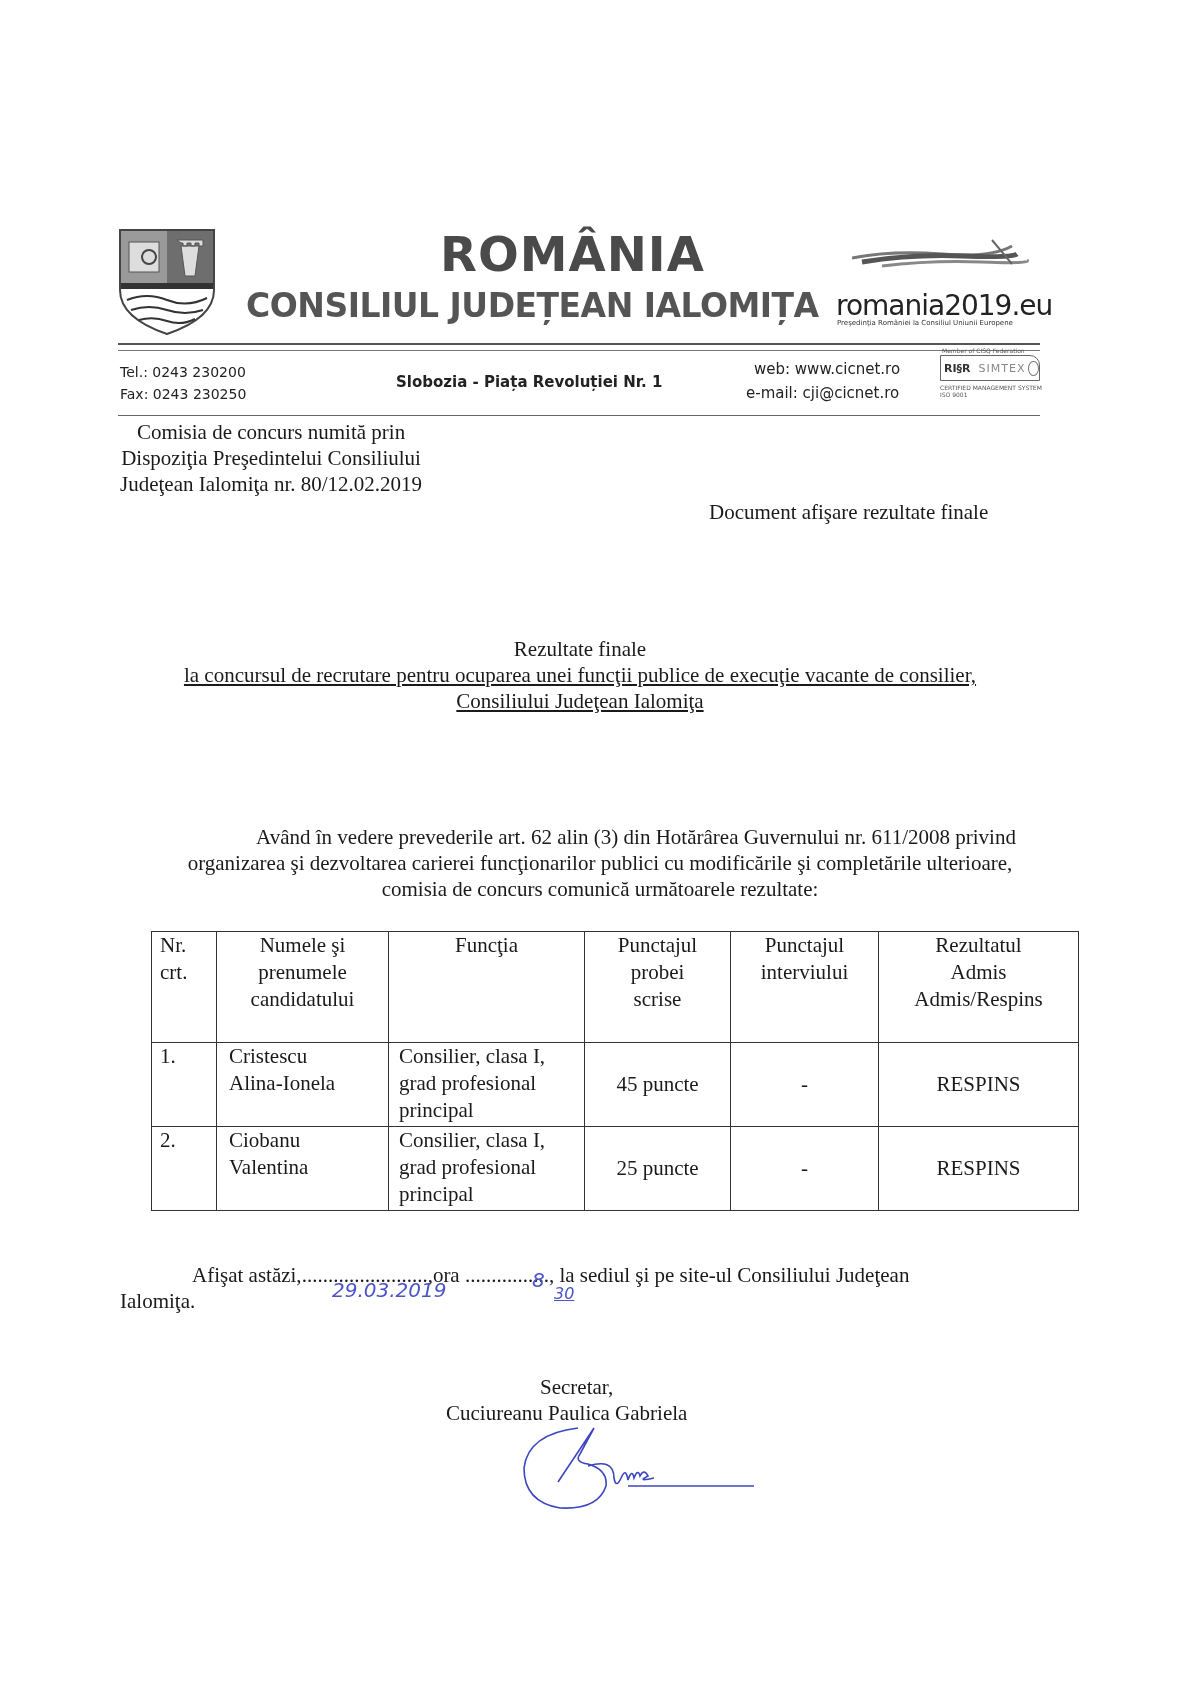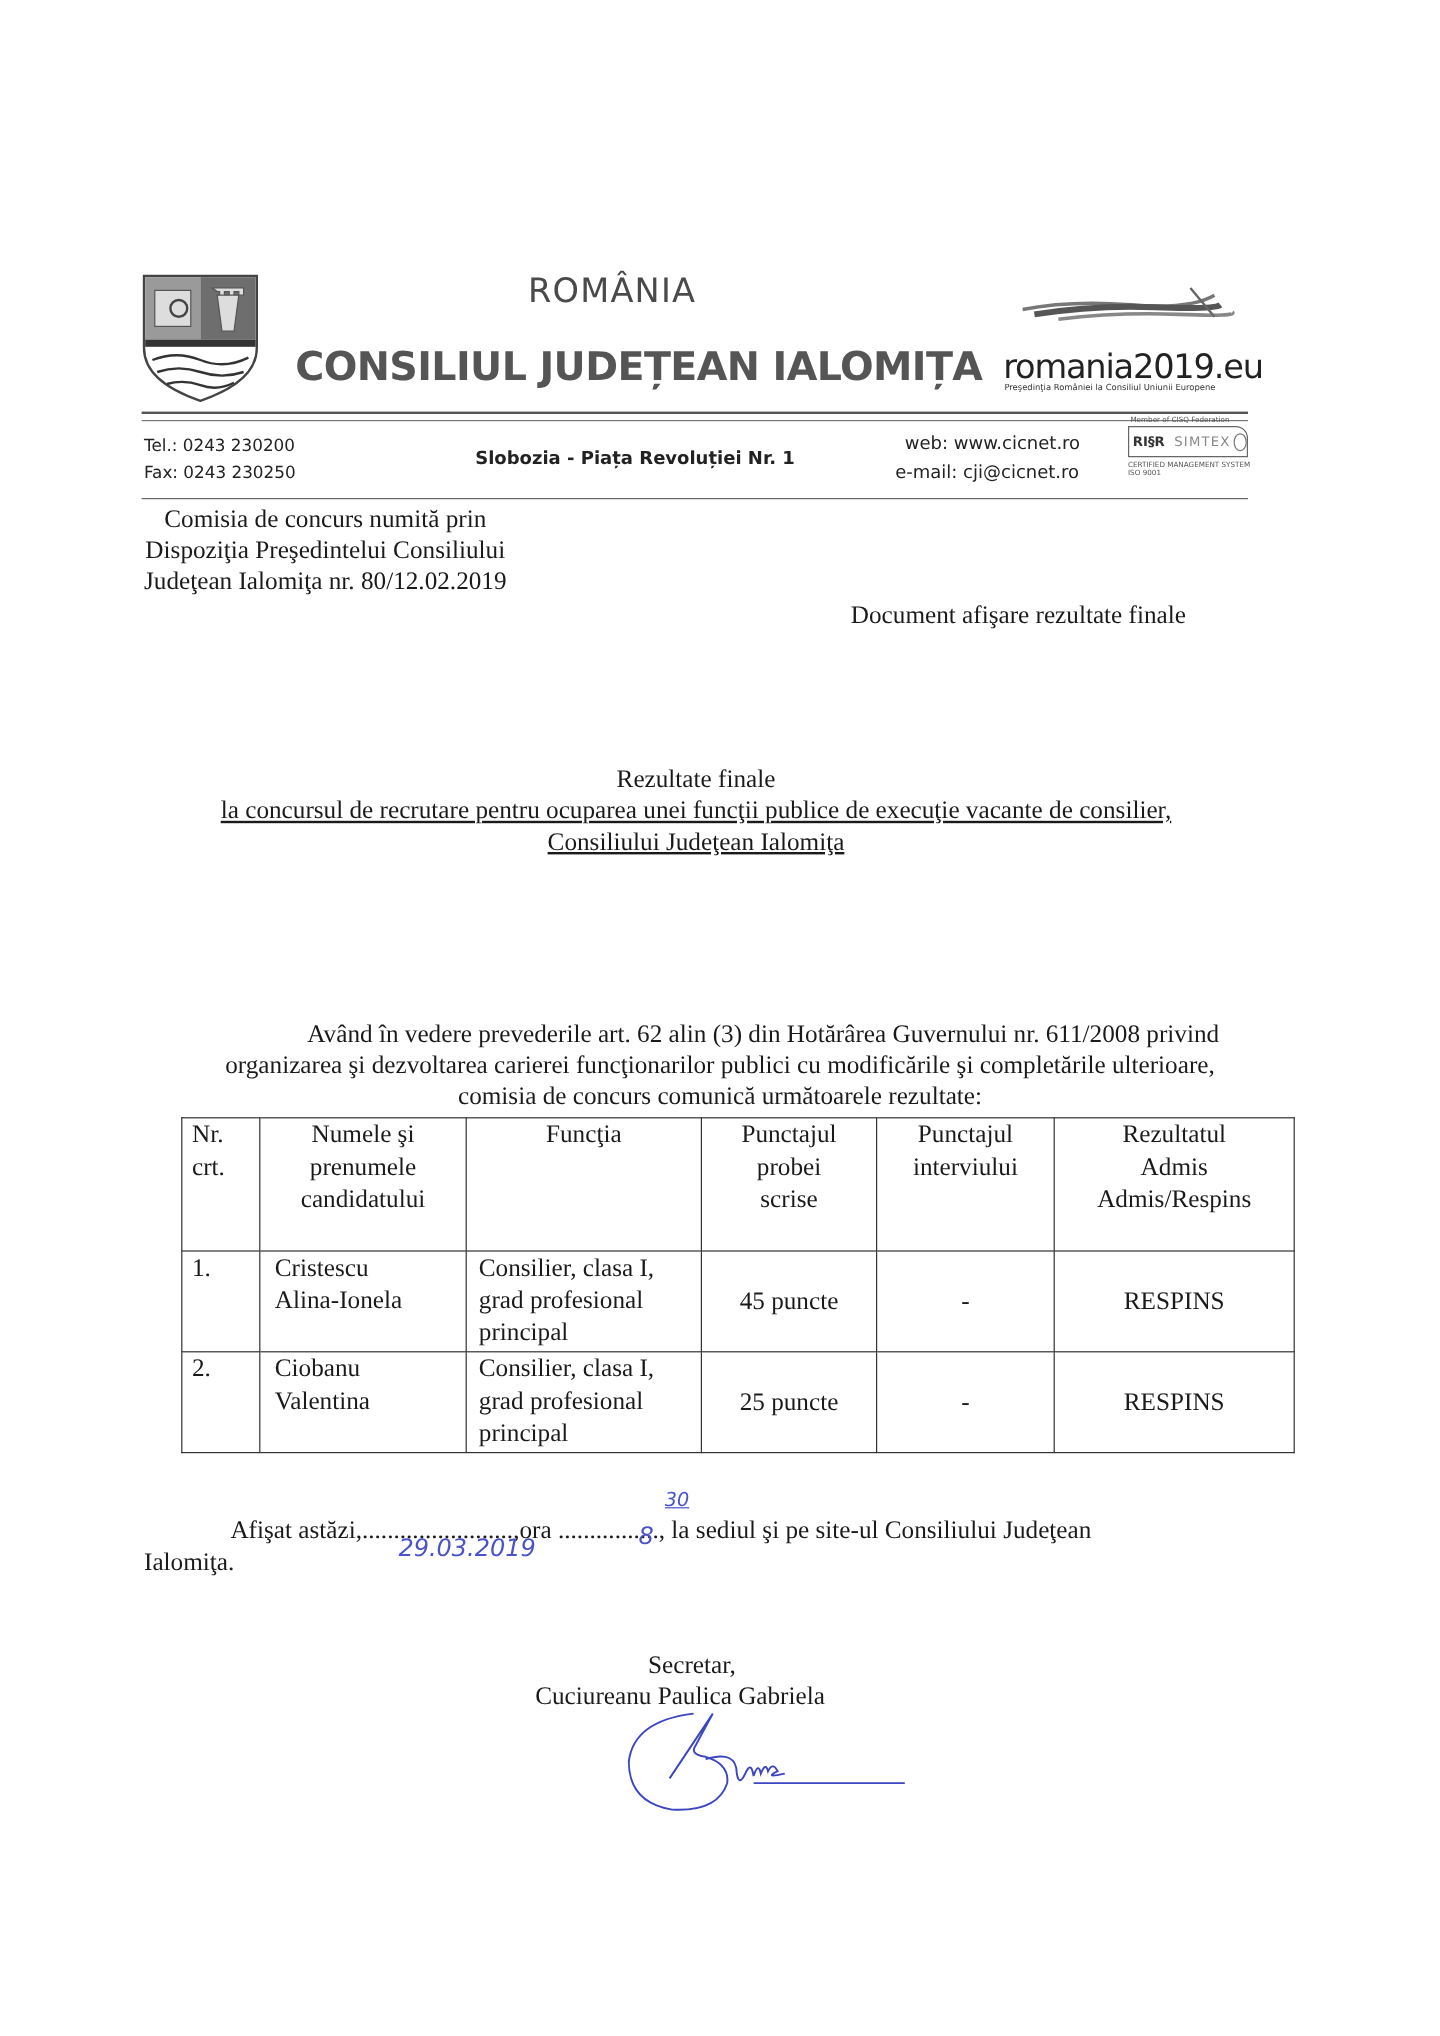--- a/index.html
+++ b/index.html
@@ -6,21 +6,21 @@
     body {
       width: 1200px; height: 1697px; position: relative; overflow: hidden;
       font-family: "Liberation Serif", serif; color: #1a1a1a;
     }
     .abs { position: absolute; }
 
     
     .crest { left: 117px; top: 228px; width: 100px; height: 108px; }
     .title-ro {
       left: 440px; top: 226px; font-family: "DejaVu Sans", sans-serif;
-      font-weight: normal; font-size: 28px; letter-spacing: 1px; color: #4a4a4a; text-align: center;
+      font-weight: bold; font-size: 48px; letter-spacing: 1px; color: #4a4a4a; text-align: center;
     }
     .title-cj {
       left: 246px; top: 286px; font-family: "DejaVu Sans", sans-serif;
       font-weight: bold; font-size: 33px; letter-spacing: -0.5px; color: #555555;
     }
     .ro19-logo { left: 852px; top: 236px; width: 180px; height: 40px; }
     .ro19-text {
       left: 836px; top: 289px; font-family: "DejaVu Sans", sans-serif;
       font-size: 28px; color: #222; letter-spacing: -1px;
     }
@@ -59,21 +59,21 @@
     .txt { font-size: 21px; line-height: 26px; color: #1a1a1a; text-align: center; }
     .commission { left: 120px; top: 419px; }
     .doc-type { left: 709px; top: 499px; }
 
     .results-title {
       left: 120px; top: 636px; width: 920px; text-align: center;
     }
     .results-title .line { display: block; }
     .results-title .u { text-decoration: underline; }
 
-    .intro { left: 120px; top: 848px; width: 960px; }
+    .intro { left: 120px; top: 824px; width: 960px; }
     .intro .indent { padding-left: 72px; }
 
     
     table.results {
       position: absolute; left: 151px; top: 931px;
       border-collapse: collapse; font-size: 21px; line-height: 27px;
     }
     table.results td, table.results th {
       border: 1.5px solid #333; vertical-align: top; font-weight: normal;
       padding: 0 4px;
@@ -238,21 +238,21 @@
   </table>
 
 <div class="abs txt posted" style="text-align: justify;">
   <div class="indent" style="white-space:nowrap;">
     <span>Afişat astăzi,</span><span>........................</span><span>,ora</span> <span>................</span><span>, la sediul şi pe site-ul Consiliului Judeţean</span>
   </div>
   <div>Ialomiţa.</div>
 </div>
 <div class="abs hand posted-date">29.03.2019</div>
 <div class="abs hand posted-hour">8</div>
-<div class="abs hand posted-min" style="text-decoration: underline;">30</div>
+<div class="abs hand posted-min" style="text-decoration: underline; margin-top: 44px;">30</div>
 
 <div class="abs txt sign-role">Secretar,</div>
 <div class="abs txt sign-name">Cuciureanu Paulica Gabriela</div>
 <div class="abs signature">
   <svg width="240" height="86" viewBox="0 0 240 86">
     <path d="M60 4 Q10 10 6 44 Q6 78 42 84 Q80 86 88 62 Q90 46 70 40 Q56 38 62 30 L76 4 L40 58" fill="none" stroke="#3c46c0" stroke-width="1.6"></path>
     <path d="M70 42 Q96 34 96 54 Q98 66 104 52 Q108 44 110 56 Q114 44 116 54 Q120 44 122 52 Q126 44 130 52 Q118 58 136 54" fill="none" stroke="#3c46c0" stroke-width="1.6"></path>
     <path d="M110 62 L236 62" fill="none" stroke="#3c46c0" stroke-width="1.4"></path>
   </svg>
 </div>

